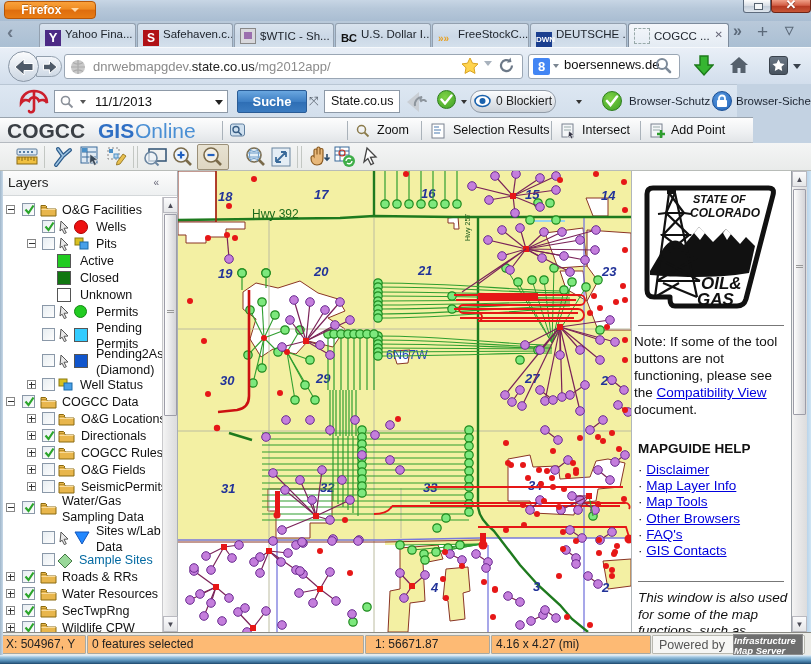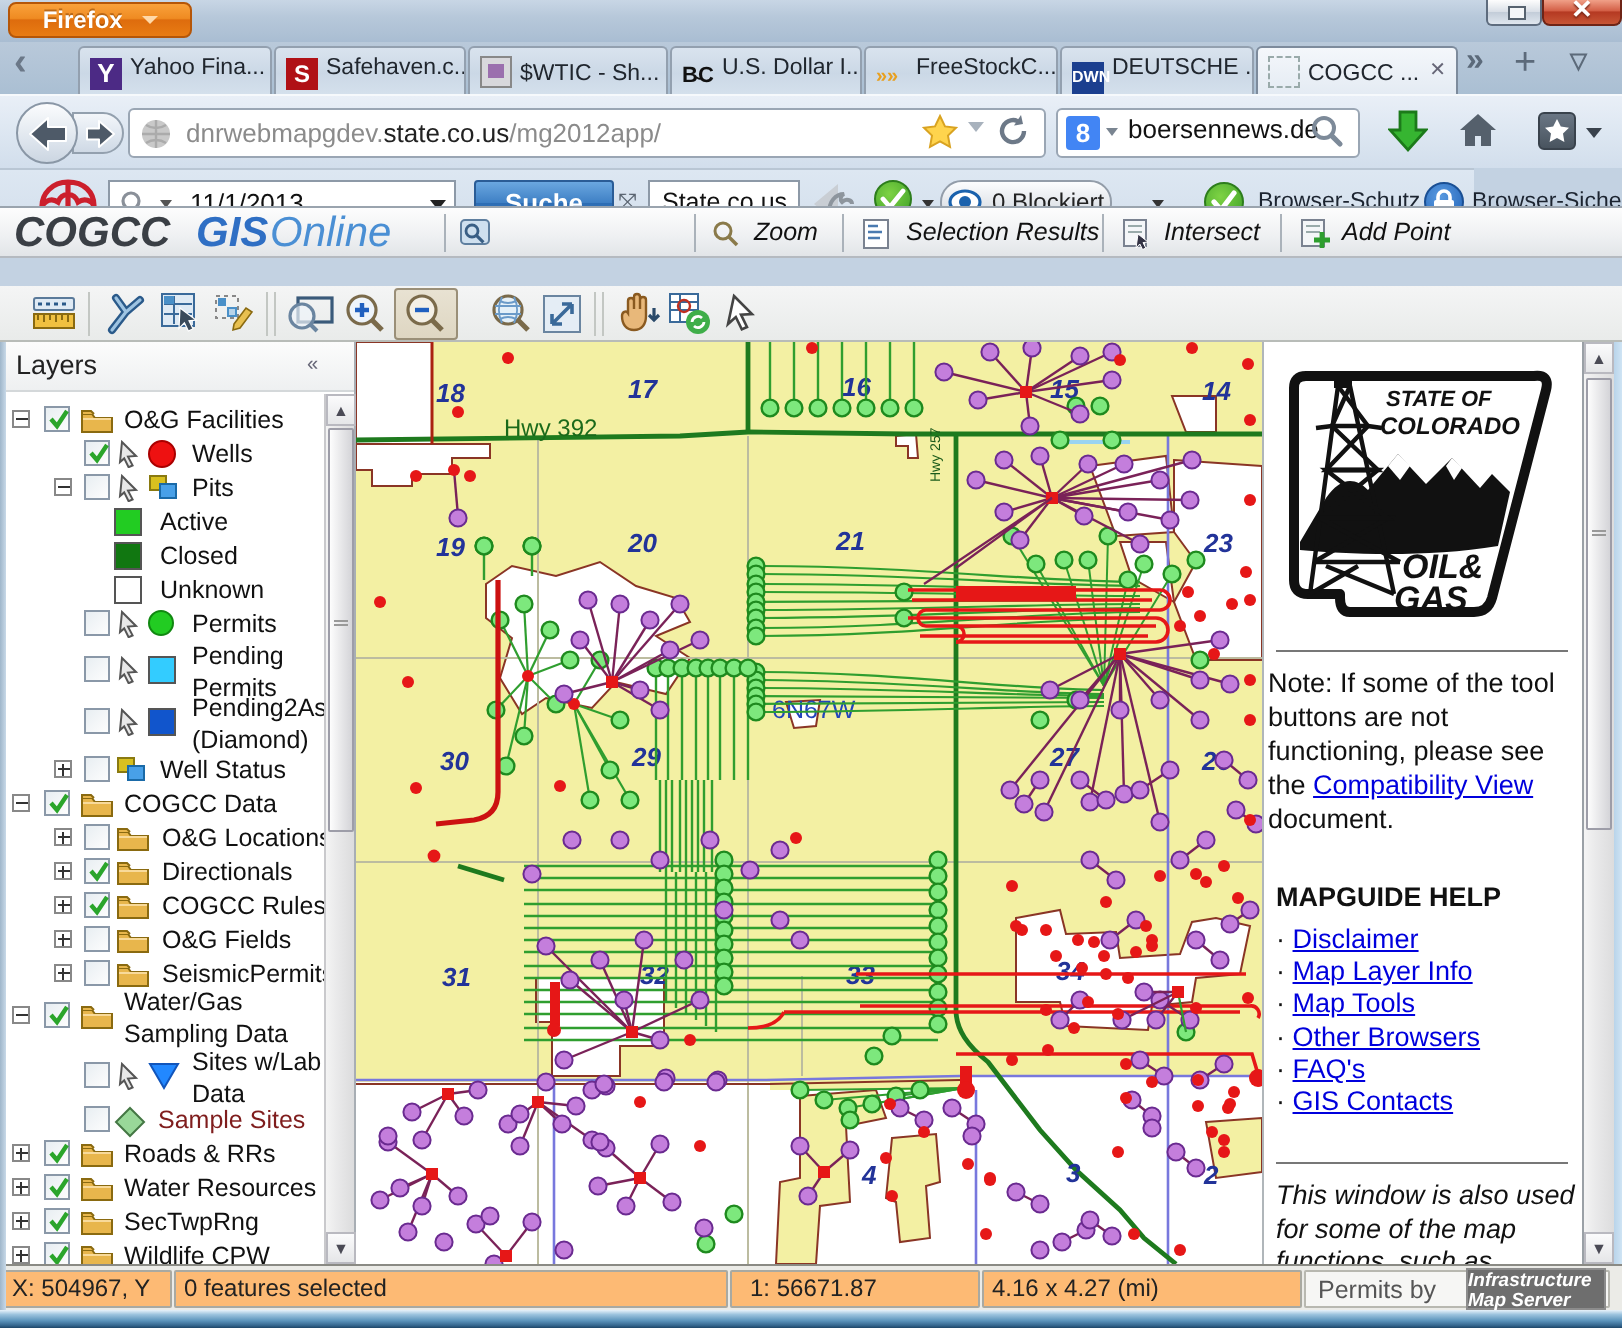--- a/index.html
+++ b/index.html
@@ -50,22 +50,22 @@
   background:linear-gradient(180deg,#dde7f2 0%,#d3dfec 100%); border-top:1px solid #b9c6d4; }
 #avfield { left:54px; top:5px; width:174px; height:23px; background:#fff; border:1px solid #8d99a7; font-size:13px; color:#111; line-height:21px; }
 #suchebtn { left:237px; top:5px; width:70px; height:23px;
   background:linear-gradient(180deg,#6aa7e0 0%,#3e7fc4 50%,#2d6db4 50%,#3c7cc0 100%);
   border:1px solid #2a5c96; border-radius:2px; color:#fff; font-weight:bold; font-size:13px; text-align:center; line-height:21px; }
 #statefield { left:324px; top:5px; width:76px; height:23px; background:#fff; border:1px solid #8d99a7; font-size:12.5px; color:#111; line-height:21px; padding-left:6px; }
 #blockpill { left:470px; top:5px; width:86px; height:23px; border:1px solid #939da9; border-radius:11px;
   background:linear-gradient(180deg,#fcfdfe,#dfe3e8 60%,#cdd3da); font-size:12px; color:#222; line-height:21px; padding-left:25px;}
 .avtext { position:absolute; top:9px; font-size:12.5px; color:#1c2430; white-space:nowrap; }
 
-#cogccbar { left:0; top:103px; width:811px; height:26px;
-  background:linear-gradient(180deg,#fdfdfd 0%,#eef0f2 60%,#e2e5e8 100%); border-top:1px solid #9aa4ae; border-bottom:1px solid #b5bac0;font-style:italic;}
+#cogccbar { left:0; top:117px; width:753px; height:26px;
+  background:linear-gradient(180deg,#fdfdfd 0%,#eef0f2 60%,#e2e5e8 100%); border-top:1px solid #9aa4ae; border-bottom:1px solid #b5bac0;}
 #cogccbar .logo1 { position:absolute; left:7px; top:1px; font-size:21px; font-weight:bold; color:#3a3f45; letter-spacing:0px;}
 #cogccbar .logo2 { position:absolute; left:98px; top:1px; font-size:21px; font-weight:bold; color:#2f6fc4;}
 #cogccbar .logo3 { position:absolute; left:135px; top:1px; font-size:21px; color:#4a8fd4;}
 .menutab { position:absolute; top:0px; height:25px; font-size:12.5px; color:#111; line-height:25px; }
 .menusep { position:absolute; top:3px; height:19px; width:1px; background:#aab2ba; }
 
 #maptools { left:0; top:143px; width:811px; height:28px;
   background:linear-gradient(180deg,#f4f5f5 0%,#e9ebea 100%); border-bottom:1px solid #b8bcb8; }
 .tsep { position:absolute; top:3px; height:22px; width:1px; background:#c3c7c3; }
 
@@ -450,21 +450,21 @@
             <path d="M2 1l7 7-4 .3 2.3 4.4-2 .9-2.2-4.4L1 11z" fill="#e8e8e8" stroke="#555" stroke-width="1"></path>
           </svg>
           <svg class="abs" style="left:74px;top:360px;" width="16" height="14" viewBox="0 0 16 14">
             <path d="M1 1h14L8 13z" fill="#2288ff" stroke="#1155bb"></path>
           </svg>
           <div class="abs" style="left:96px;top:352px;font-size:12.5px;line-height:16px;color:#111;">Sites w/Lab<br>Data</div>
 <span class="abs" style="left:42px;top:382px;width:13px;height:13px;background:linear-gradient(135deg,#e8eef2,#fdfdfd);border:1px solid #8a98a8;"></span>
           <svg class="abs" style="left:56px;top:382px;" width="18" height="16" viewBox="0 0 18 16">
             <path d="M9 1l7 7-7 7-7-7z" fill="#99d899" stroke="#447744"></path>
           </svg>
-          <div class="abs" style="left:79px;top:381px;font-size:12.5px;line-height:16px;color:#7f1d1d;">Sample Sites</div>
+          <div class="abs" style="left:79px;top:381px;font-size:12.5px;line-height:16px;color:#0369a1;">Sample Sites</div>
 <span class="abs" style="left:6px;top:401px;width:9px;height:9px;background:#fff;border:1px solid #888;"></span>
           <span class="abs" style="left:8px;top:405px;width:6px;height:1px;background:#333;"></span>
           <span class="abs" style="left:10px;top:403px;width:1px;height:6px;background:#333;"></span>
           <span class="abs" style="left:22px;top:399px;width:13px;height:13px;background:linear-gradient(135deg,#e8eef2,#fdfdfd);border:1px solid #8a98a8;"></span>
           <svg class="abs" style="left:23px;top:399px;" width="13" height="13" viewBox="0 0 13 13">
             <path d="M2.5 6.5l3 3.5 5-7.5" fill="none" stroke="#2ba52b" stroke-width="2.2"></path>
           </svg>
           <svg class="abs" style="left:40px;top:400px;" width="17" height="13" viewBox="0 0 17 13">
             <path d="M1 3h5l1.5 2H16v7H1z" fill="#e8b64c" stroke="#8a6a10"></path>
             <path d="M1 3V1.5h4.5L7 3" fill="#e8b64c" stroke="#8a6a10"></path>
@@ -1201,17 +1201,17 @@
     <div class="abs" style="left:807px;top:0px;width:4px;height:461px;background:linear-gradient(90deg,#b9d4ea,#cfe4f4);"></div>
   </div>
 
   <div class="abs" style="left:0;top:171px;width:3px;height:484px;background:linear-gradient(90deg,#9fb6ca,#c8d9e8);z-index:9;"></div>
   <div id="statusbar" class="abs">
     <div class="scell" style="left:1px;width:85px;">X: 504967, Y</div>
     <div class="scell" style="left:87px;width:277px;">0 features selected</div>
     <div class="scell" style="left:365px;width:125px;padding-left:9px;">1: 56671.87</div>
     <div class="scell" style="left:491px;width:160px;">4.16 x 4.27 (mi)</div>
     <div class="scell" style="left:652px;width:153px;background:#f6f6f4;border-color:#b8b8b0;"></div>
-    <div class="abs" style="left:659px;top:5px;color:#555;font-size:12.5px;">Permits by</div>
+    <div class="abs" style="left:659px;top:5px;color:#555;font-size:12.5px;">Powered by</div>
     <div class="abs" style="left:733px;top:1px;width:70px;height:21px;background:#6e6e6e;border:1px solid #8c8c8c;color:#fff;font-weight:bold;font-style:italic;font-size:9.5px;line-height:10px;padding:1px 2px 0 0;">Infrastructure<br>Map Server</div>
   </div>
   <div id="bottomedge" class="abs"></div>
 </div>
 
 </body></html>

